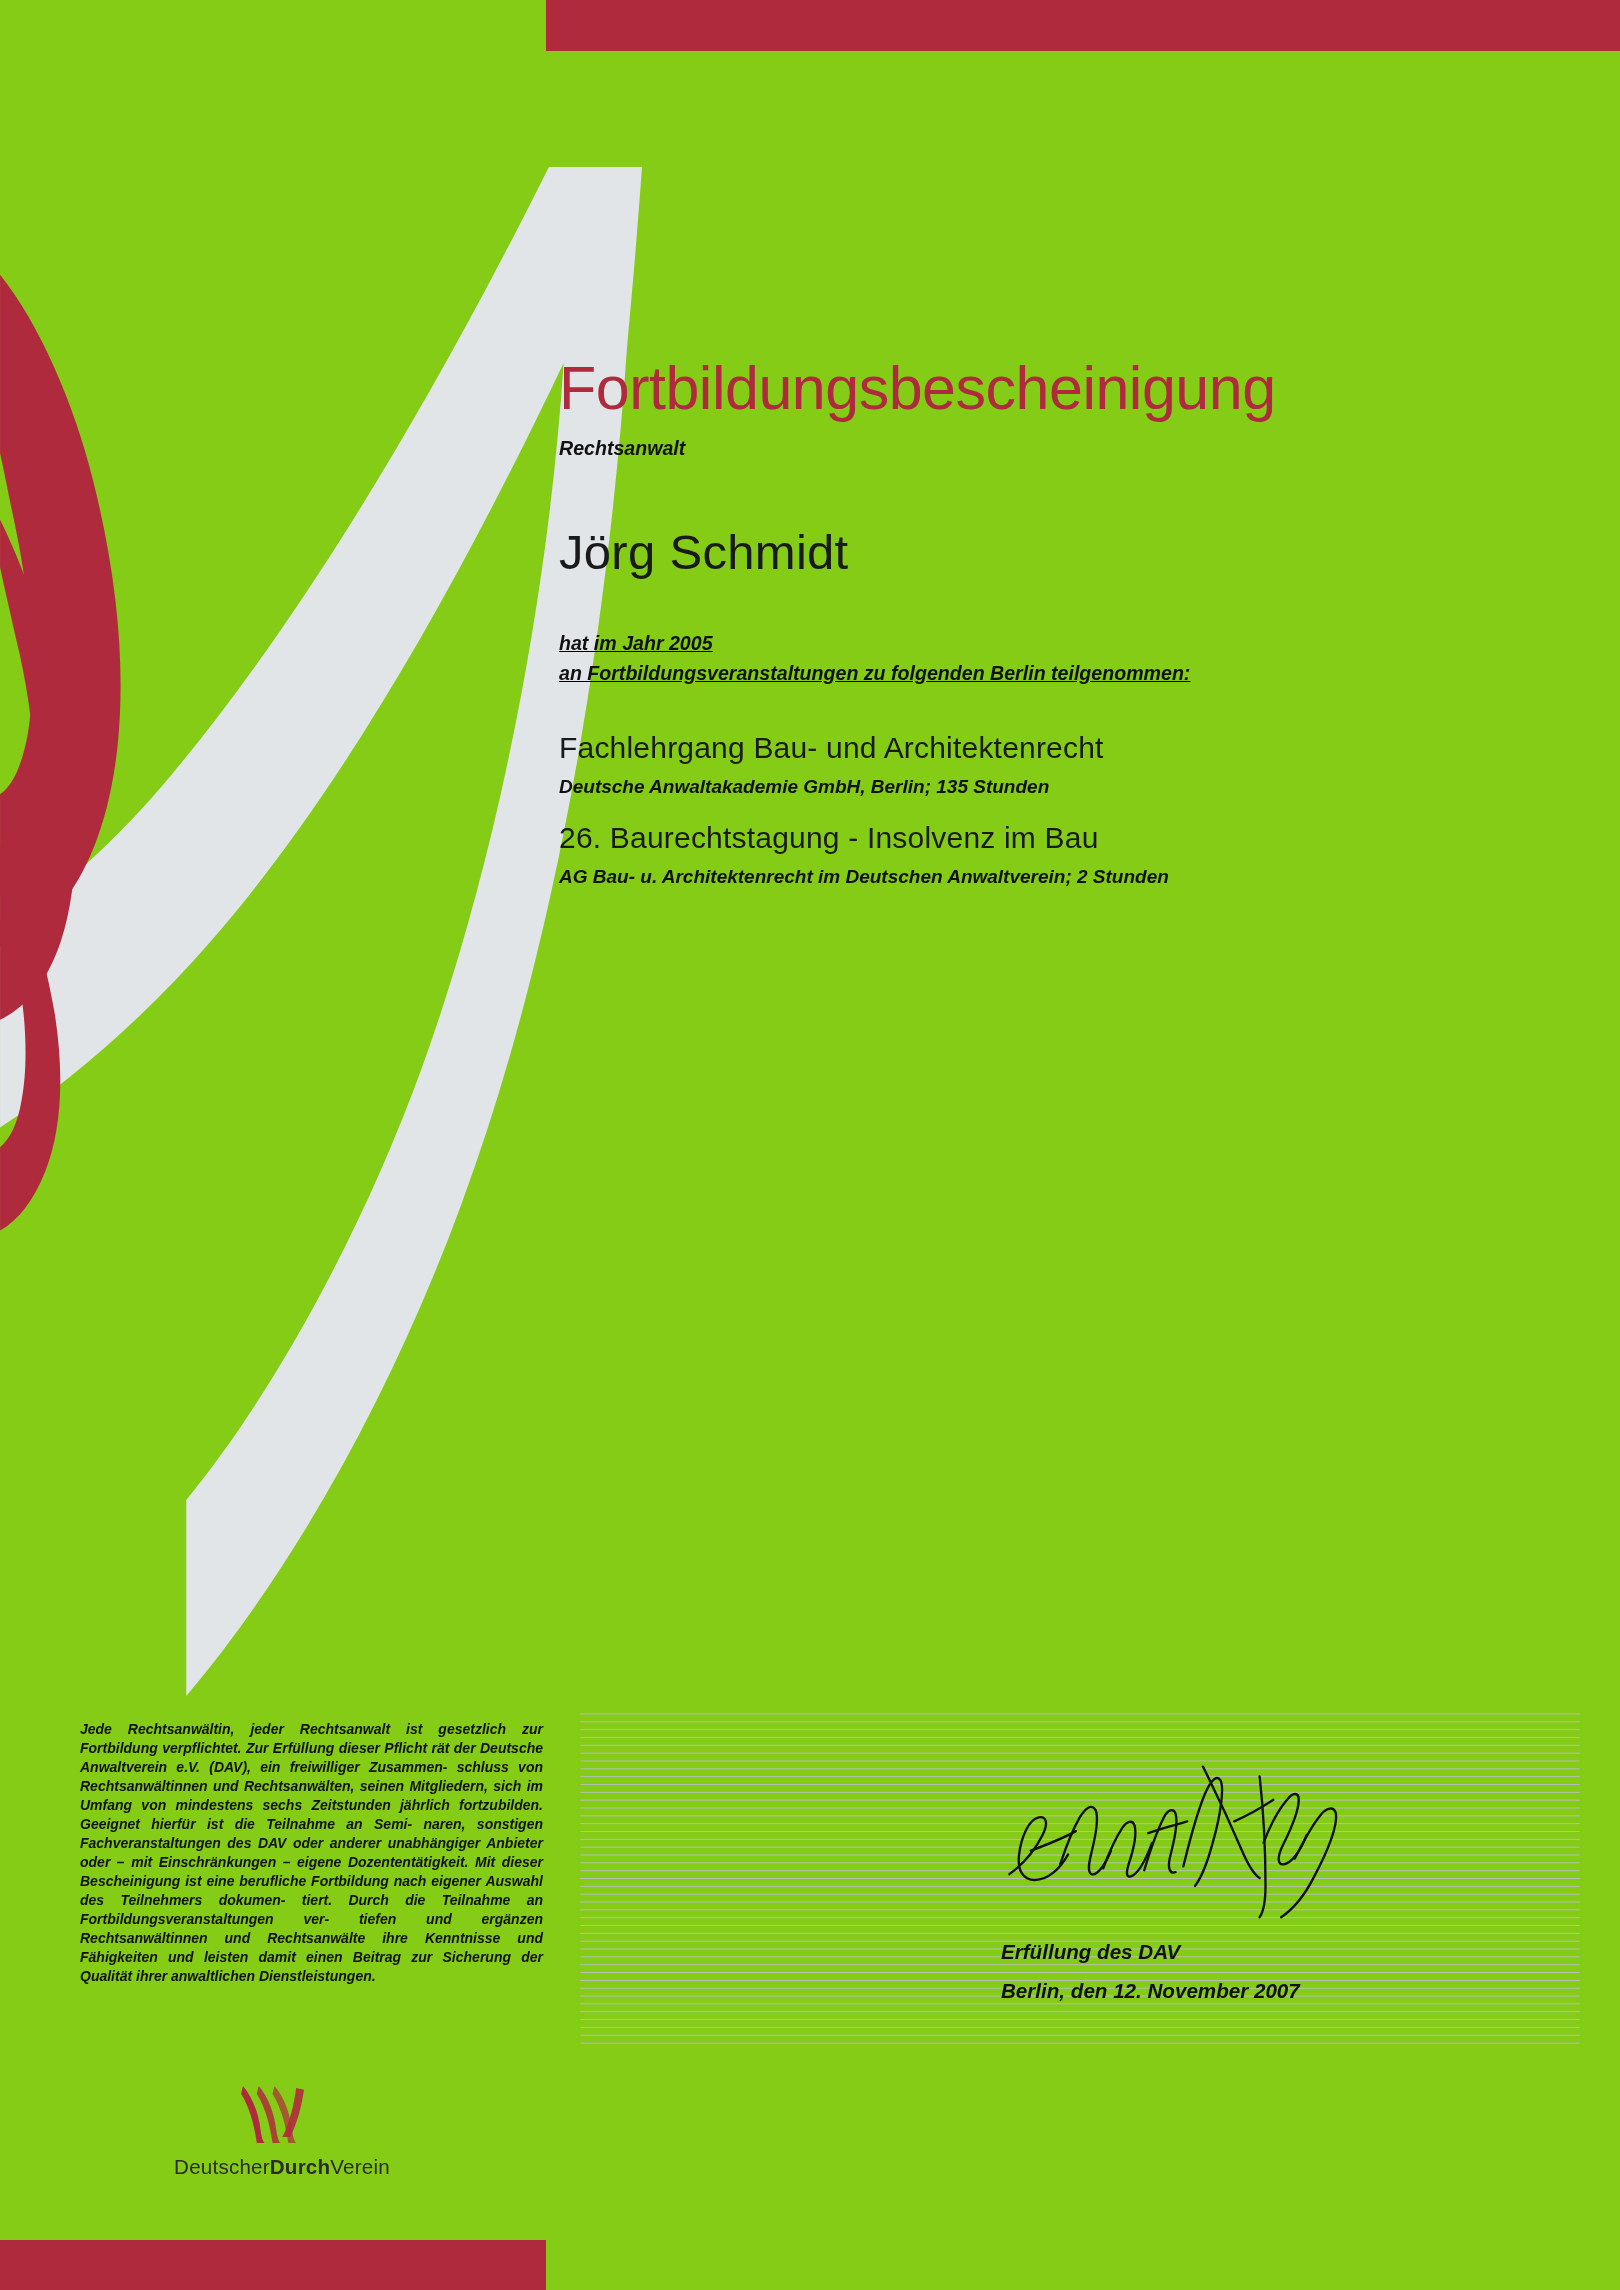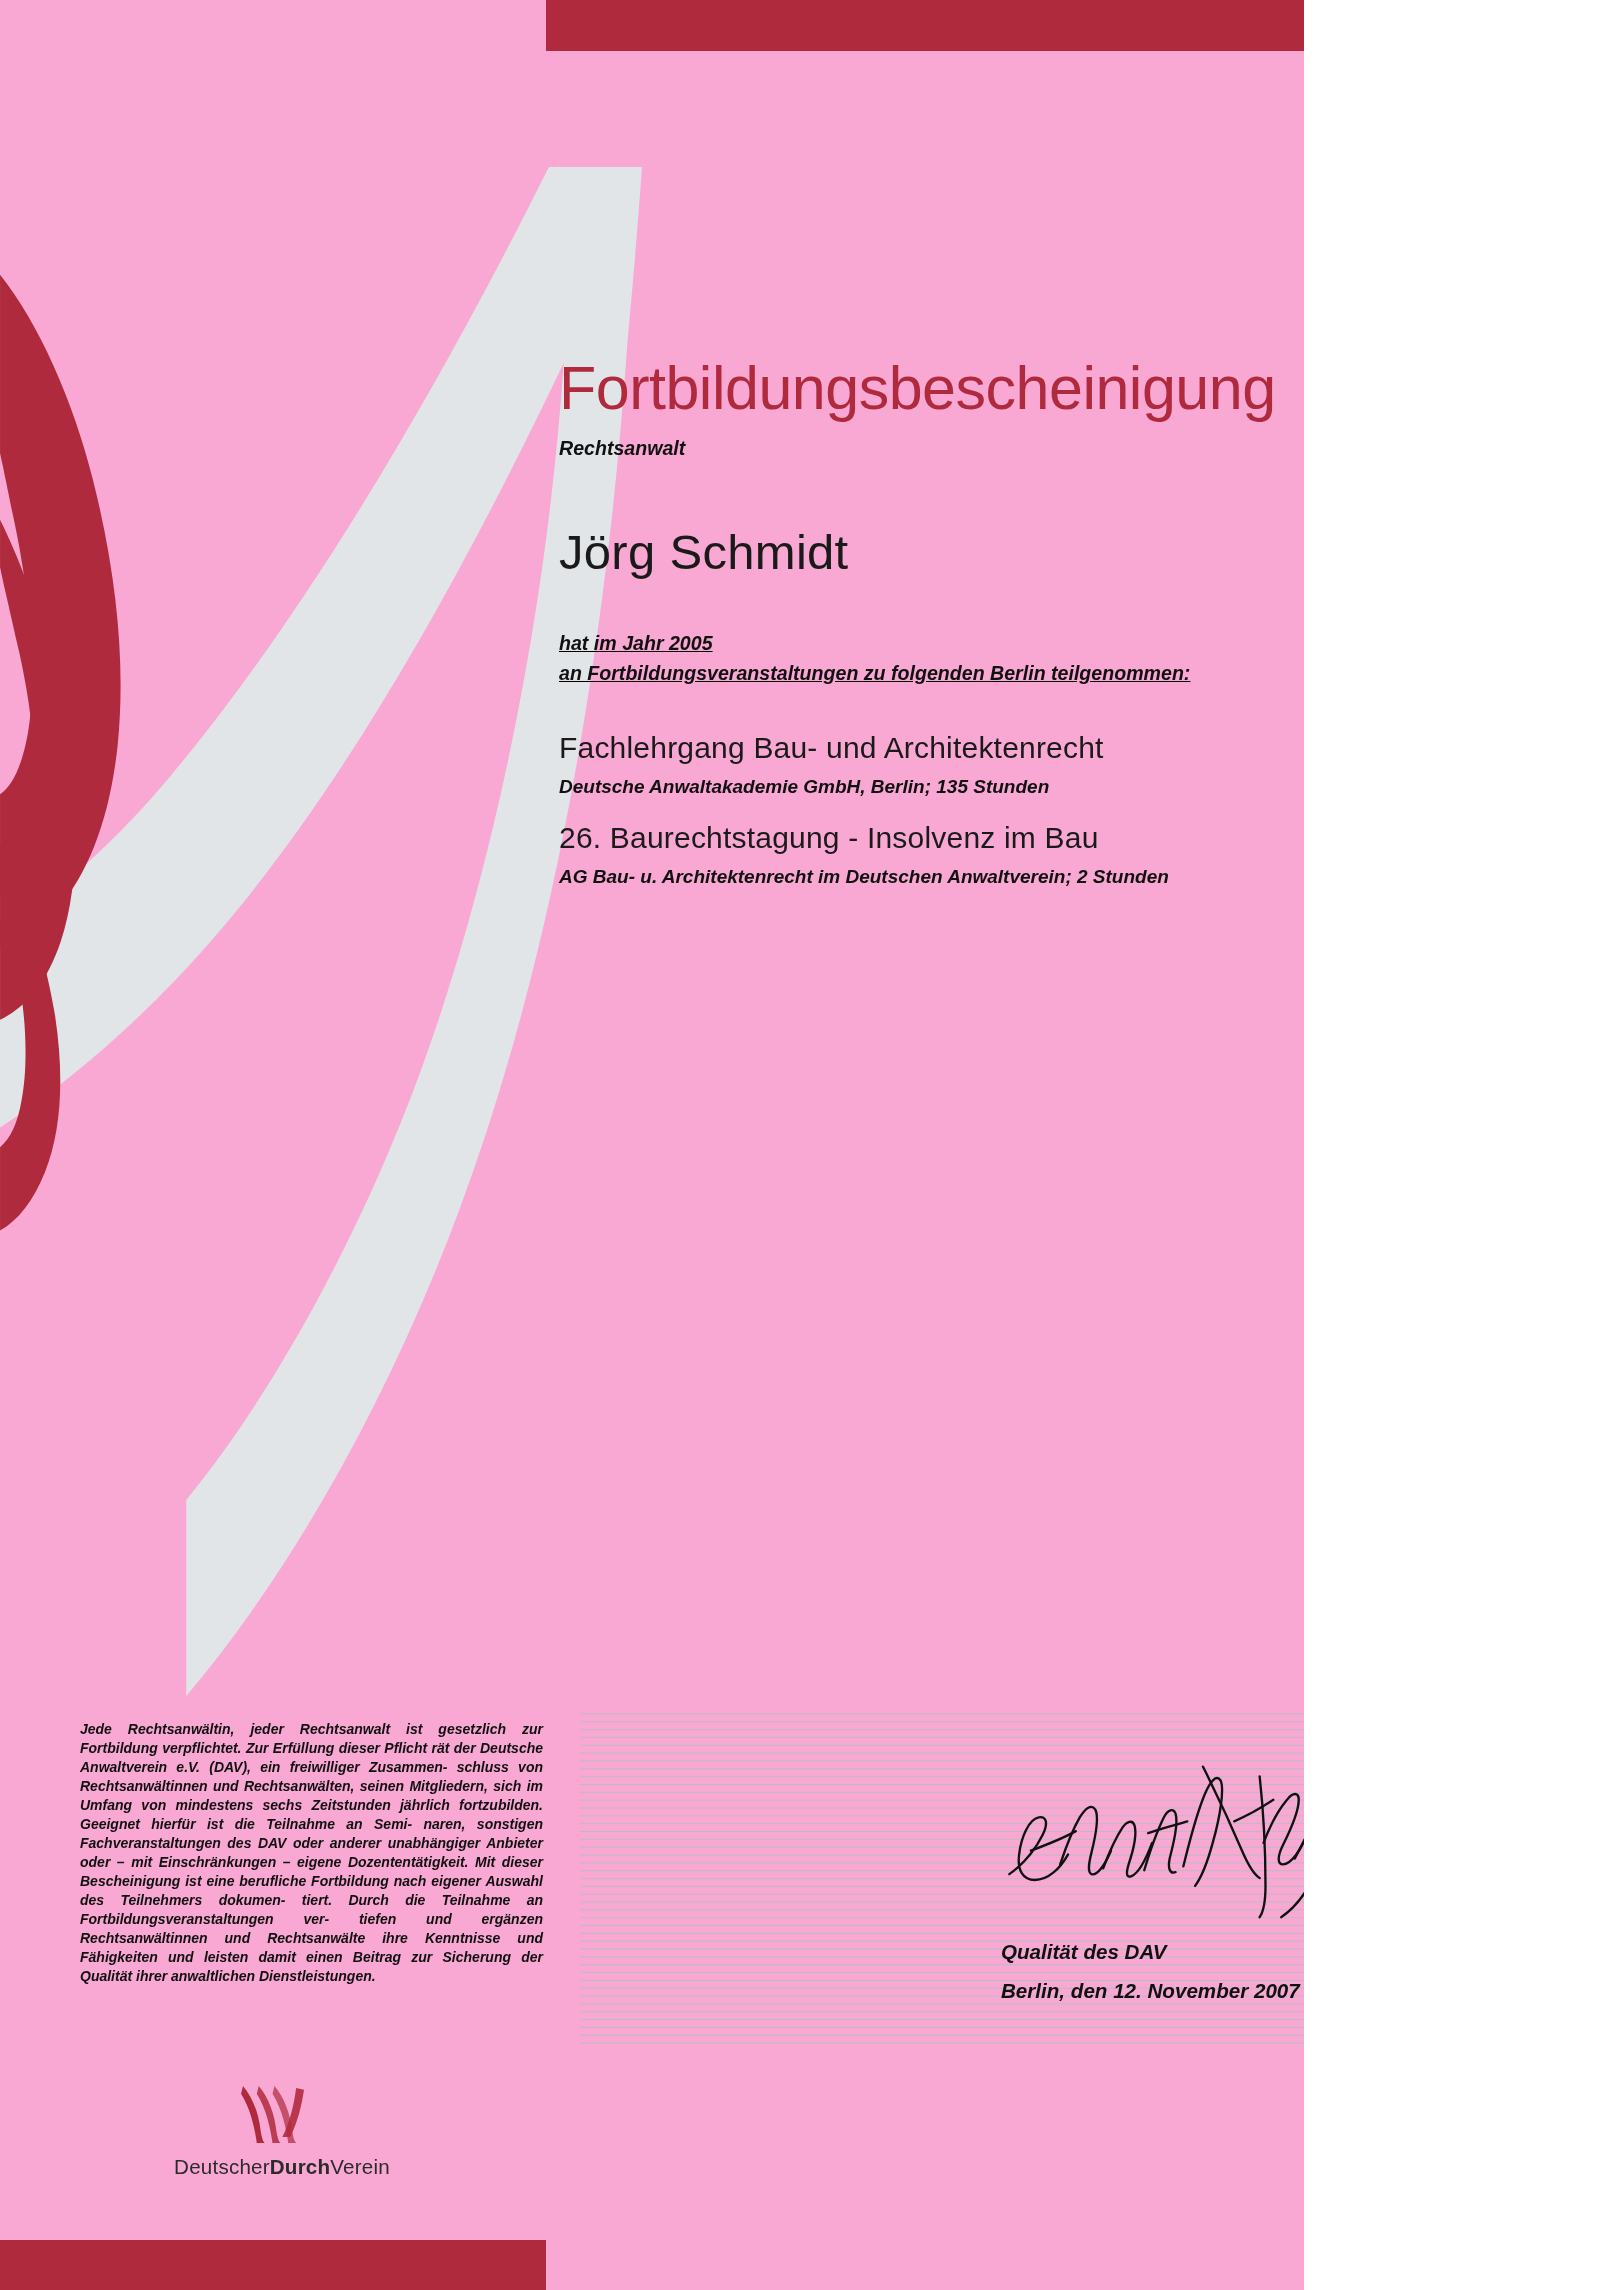--- a/index.html
+++ b/index.html
@@ -5,23 +5,23 @@
   html, body {
     margin: 0;
     padding: 0;
     background: #ffffff;
   }
   body {
     font-family: "Liberation Sans", sans-serif;
   }
   .page {
     position: relative;
-    width: 1304px;
+    width: 1620px;
     height: 2291px;
-    background: #f9a8d4;
+    background: #84cc16;
     overflow: hidden;
   }
 
   
   .top-bar {
     position: absolute;
     left: 546px;
     top: 0;
     width: 1074px;
     height: 51px;
@@ -305,21 +305,21 @@
             <path d="M206 18 C220 46 234 76 246 104 C252 118 258 128 264 132"></path>
             <path d="M238 74 C252 68 266 60 278 52"></path>
             <path d="M268 96 C274 80 282 64 292 52 C298 44 304 44 304 52 C304 64 296 82 288 98 C282 110 282 118 288 118 C296 118 306 104 312 88"></path>
             <path d="M300 112 C308 96 316 80 326 68 C332 60 340 58 342 66 C344 78 334 104 320 130 C310 150 298 164 286 172"></path>
             <path d="M264 28 C268 64 270 104 270 140 C270 156 268 166 264 172"></path>
           </g>
         </svg>
       </div>
 
       <div class="sig-caption">
-        <div>Qualität des DAV</div>
+        <div>Erfüllung des DAV</div>
         <div>Berlin, den 12. November 2007</div>
       </div>
     </div>
   </div>
 
   <div class="logo">
     <div class="logo-mark">
       <svg width="69" height="61" viewBox="0 0 70 62" xmlns="http://www.w3.org/2000/svg">
         <g fill="#b02a3d">
           <path d="M4 4 C14 16 20 32 22 50 C23 56 24 60 26 62 L18 62 C16 48 12 28 2 12 Z"></path>

